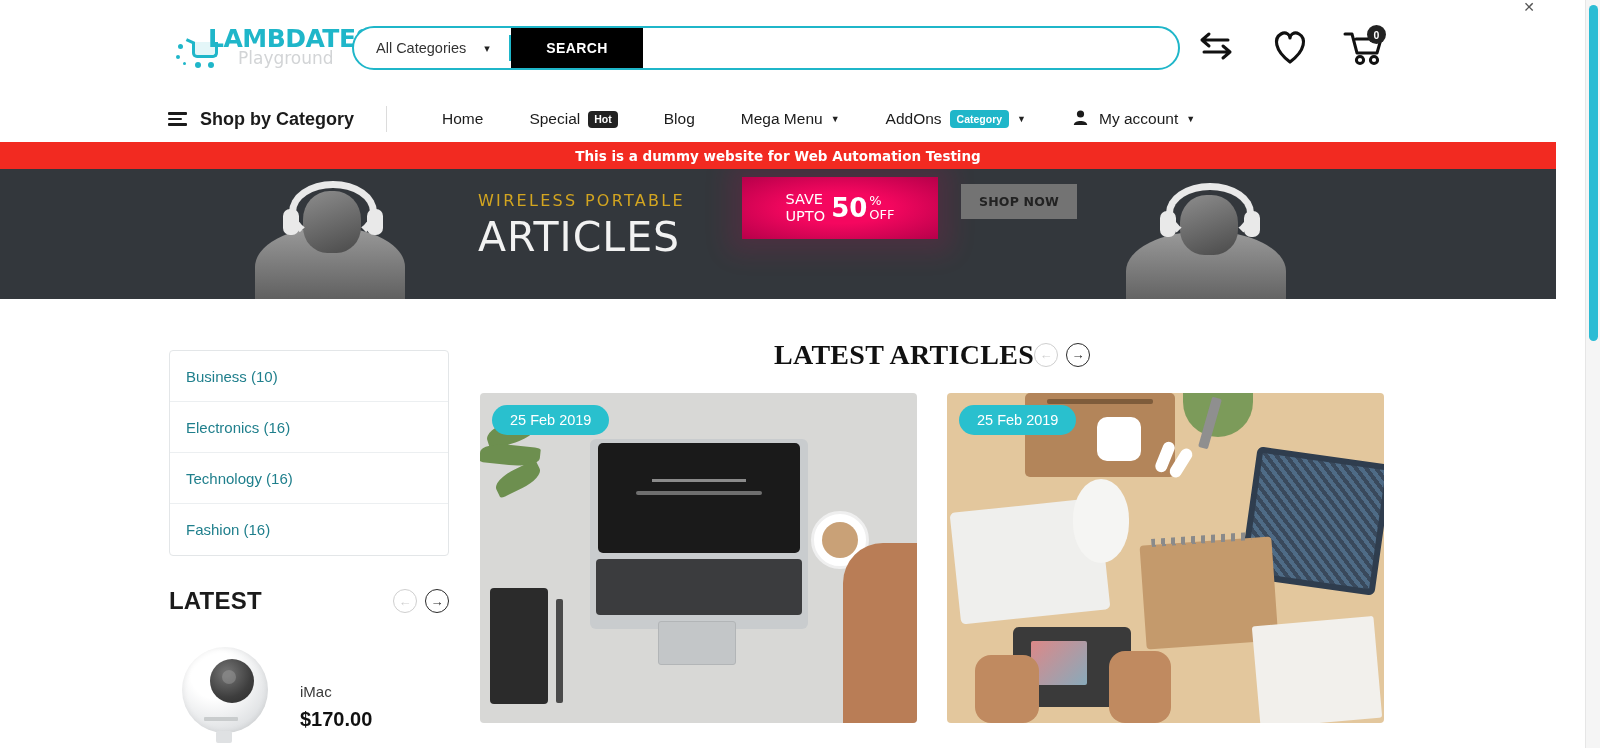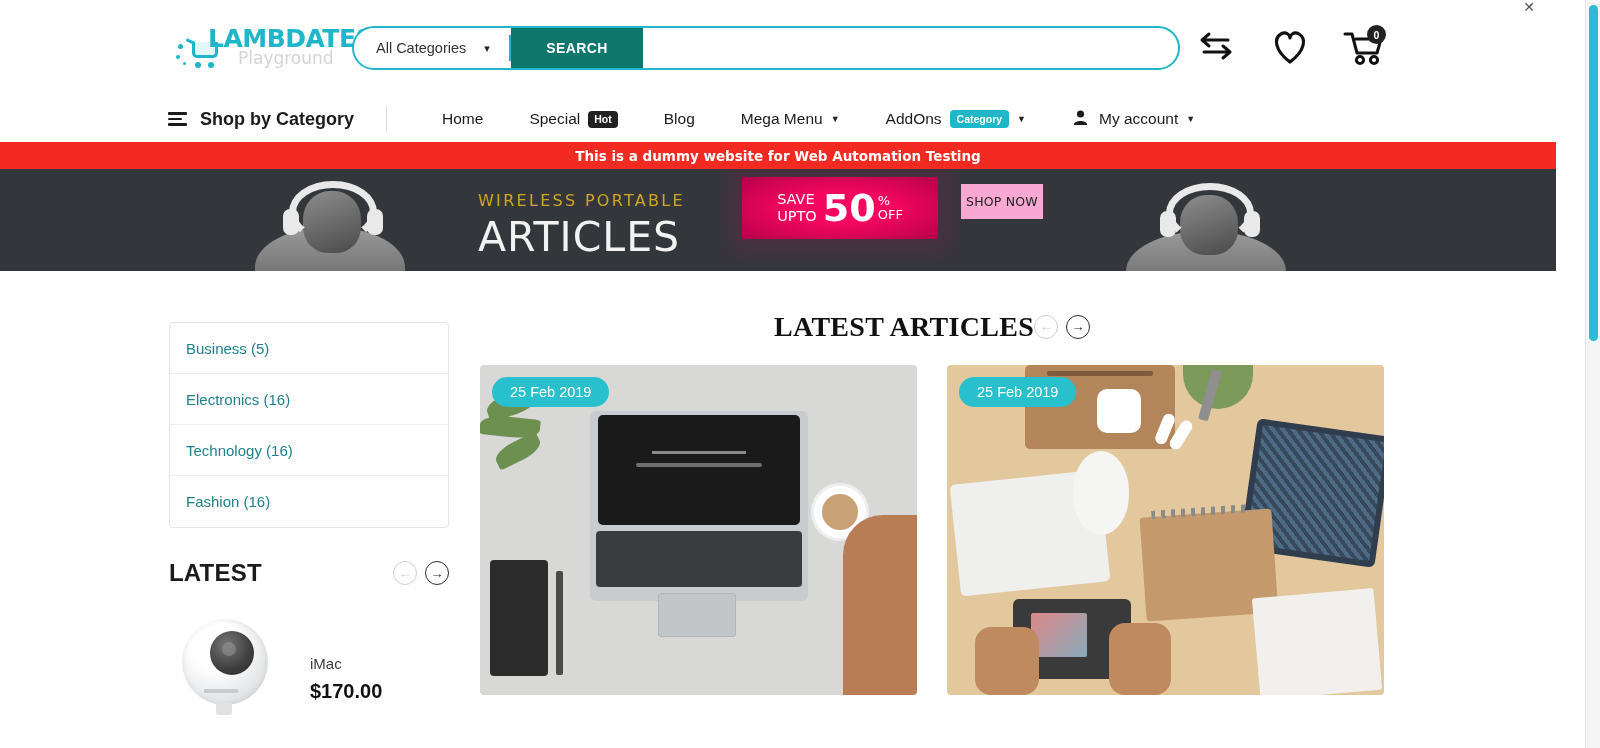--- a/index.html
+++ b/index.html
@@ -111,21 +111,21 @@
     flex: 1; height: 100%;
     border: none; outline: none;
     padding-left: 18px;
     font-size: 14.5px; color: #333;
     font-family: "Liberation Sans", sans-serif;
     background: transparent;
   }
   .search-input::placeholder { color: #9aa0a6; }
   .search-btn {
     width: 132px; height: 100%;
-    background: #0f766e;
+    background: #000000;
     color: #fff; border: none;
     font-size: 14px; font-weight: bold;
     letter-spacing: 0.4px;
     cursor: pointer;
     font-family: "Liberation Sans", sans-serif;
   }
 
   .header-icons {
     position: absolute; right: 170px; top: 22px;
     display: flex; align-items: center; gap: 30px;
@@ -187,21 +187,21 @@
   .red-strip {
     height: 27px; background: #f22a21;
     color: #fff; font-size: 13.5px; font-weight: bold;
     display: flex; align-items: center; justify-content: center;
     font-family: "DejaVu Sans", sans-serif;
   }
 
   
   .hero {
     position: relative;
-    height: 102px;
+    height: 130px;
     background: #33373c;
     overflow: hidden;
   }
   .hero-model {
     position: absolute; top: 0; height: 130px;
     filter: grayscale(1);
   }
   .model-l { left: 215px; width: 240px; }
   .model-r { right: 230px; width: 230px; }
   .m-head {
@@ -235,32 +235,32 @@
     width: 196px; height: 62px;
     background: radial-gradient(ellipse at center, #f5075f 35%, #b6004a 100%);
     display: flex; align-items: center; justify-content: center;
     color: #fff;
   }
   .promo-save {
     font-size: 14.5px; line-height: 17px; text-align: left;
     font-family: "DejaVu Sans", sans-serif;
   }
   .promo-fifty {
-    font-size: 38px; font-weight: bold; margin: 0 2px 0 6px;
+    font-size: 26px; font-weight: bold; margin: 0 2px 0 6px;
     font-family: "DejaVu Sans", sans-serif; line-height: 38px;
   }
   .promo-pct {
     font-size: 13px; line-height: 14px; text-align: left;
     font-family: "DejaVu Sans", sans-serif;
   }
   .shop-now {
     position: absolute; left: 961px; top: 15px;
-    background: #f9a8d4; color: #222;
-    font-size: 12.5px; font-weight: normal;
-    padding: 10px 5px;
+    background: #737373; color: #222;
+    font-size: 12.5px; font-weight: bold;
+    padding: 10px 18px;
     cursor: pointer; letter-spacing: .2px;
     font-family: "DejaVu Sans", sans-serif;
   }
   .hero-glow {
     position: absolute; left: 742px; top: 8px; width: 196px; height: 62px;
     box-shadow: 0 0 24px 14px rgba(245,7,95,0.12);
     pointer-events: none;
   }
 
   
@@ -301,21 +301,21 @@
   .circ-arrow {
     width: 24px; height: 24px; border-radius: 50%;
     border: 1px solid #cfcfcf; color: #cfcfcf;
     display: flex; align-items: center; justify-content: center;
     font-size: 13px; cursor: pointer; background: #fff;
   }
   .circ-arrow.active { border-color: #2b2b2b; color: #2b2b2b; }
 
   .latest-product {
     position: absolute; left: 176px; top: 340px;
-    width: 280px; display: flex; align-items: flex-start; gap: 26px;
+    width: 280px; display: flex; align-items: flex-start; gap: 16px;
   }
   .prod-thumb {
     width: 108px; height: 100px; position: relative;
   }
   .cam-ring {
     position: absolute; left: 6px; top: 8px;
     width: 86px; height: 86px; border-radius: 50%;
     background: radial-gradient(circle at 38% 32%, #ffffff 30%, #e2e4e6 70%, #c9ccce 100%);
     box-shadow: inset 0 0 6px rgba(0,0,0,0.08);
   }
@@ -656,21 +656,21 @@
         <div class="m-hphone" style="left:70px; top:14px; width:88px; height:60px;"></div>
         <div class="m-cup" style="left:64px; top:42px; width:16px; height:26px;"></div>
         <div class="m-cup" style="left:148px; top:42px; width:16px; height:26px;"></div>
       </div>
     </div>
 
     <div class="content">
 
       <div class="cat-card">
         <div class="cat-row">
-          <span>Business (5)</span>
+          <span>Business (10)</span>
         </div>
         <div class="cat-row">
           <span>Electronics (16)</span>
         </div>
         <div class="cat-row">
           <span>Technology (16)</span>
         </div>
         <div class="cat-row">
           <span>Fashion (16)</span>
         </div>

